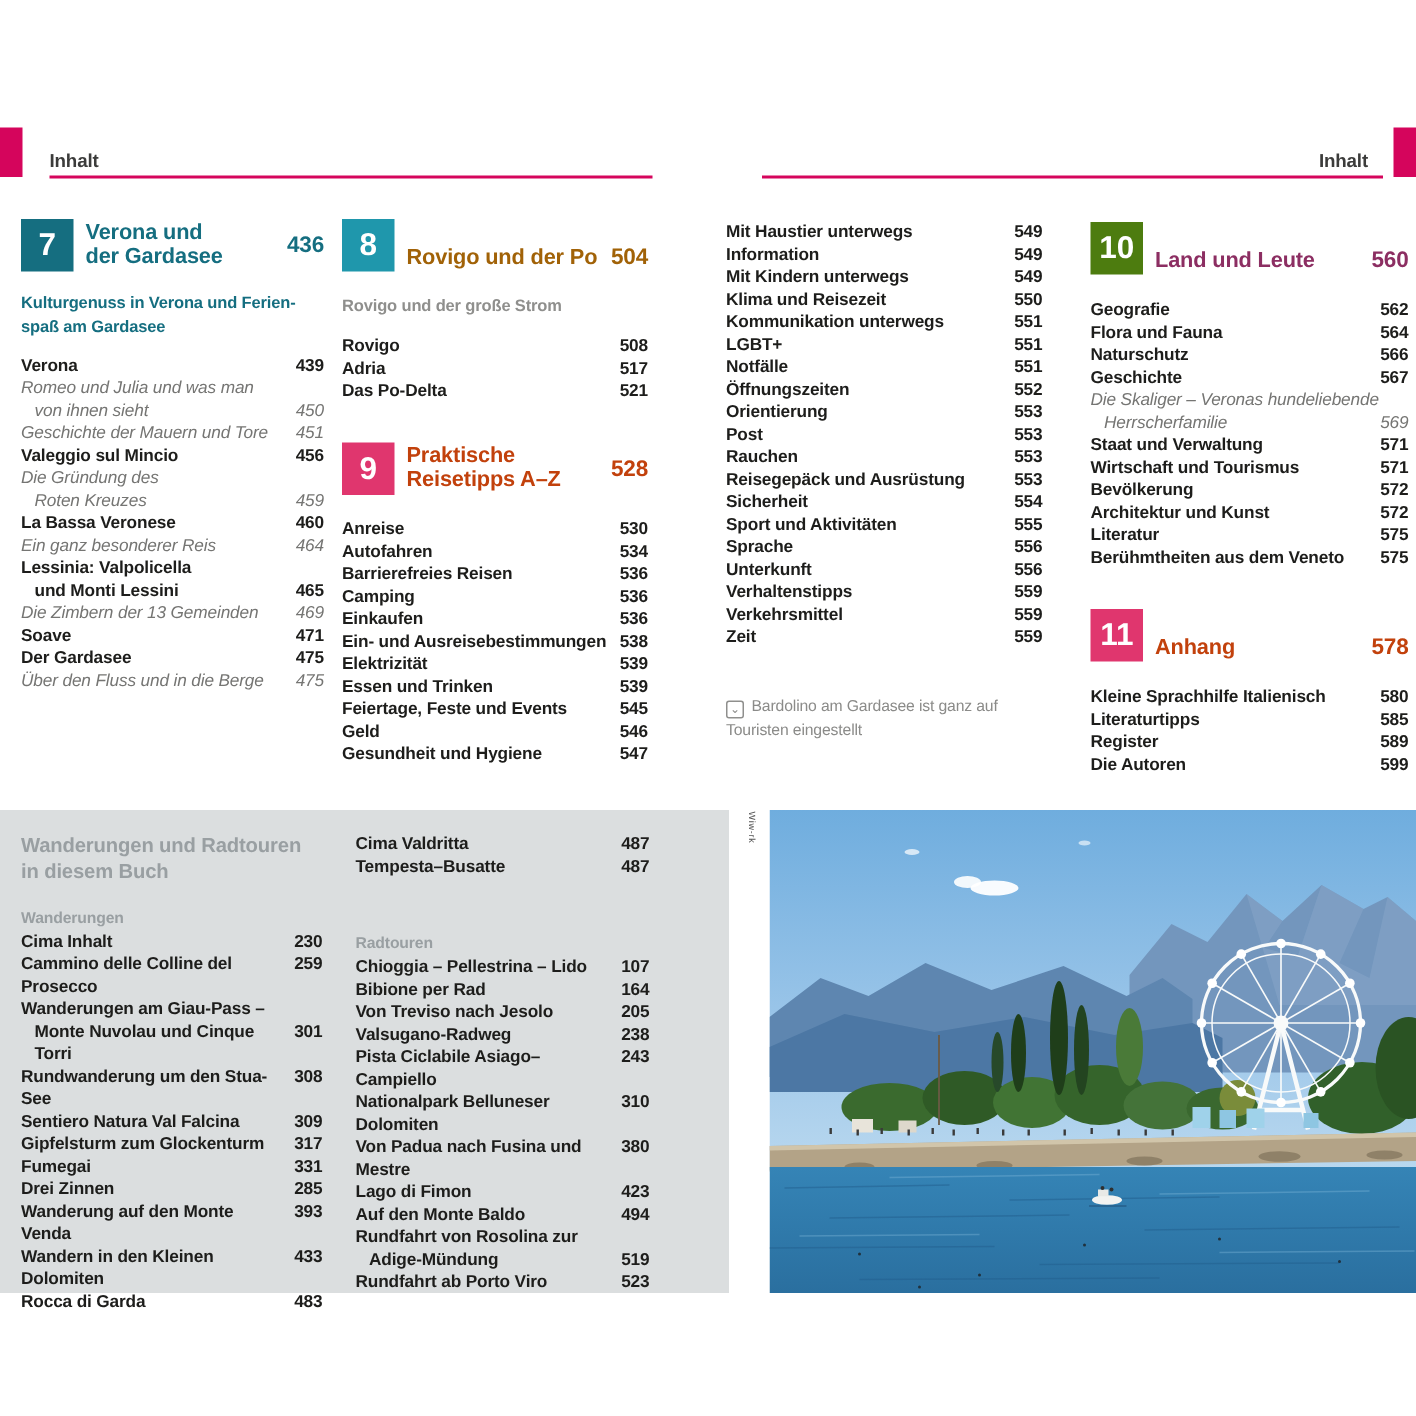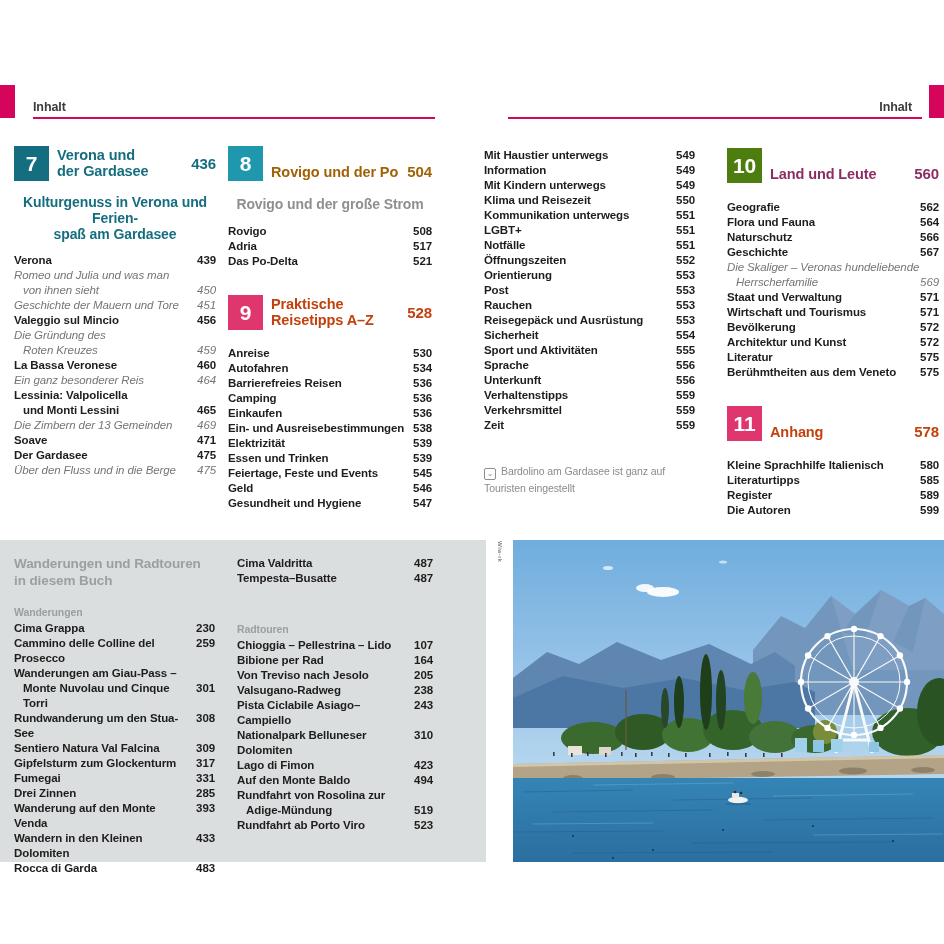--- a/index.html
+++ b/index.html
@@ -25,21 +25,21 @@
   .chappage{font-weight:bold;font-size:15px;}
   .chap.one .chappage{padding-bottom:1px;}
   .tl{display:block;}
   .tl:empty{display:none;}
 
   .bg-teal-dark{background:#156e80;} .c-teal-dark{color:#156e80;}
   .bg-teal-light{background:#1f97ac;} .c-teal-light{color:#a16207;}
   .bg-pink{background:#e0366e;} .c-pink{color:#c2410c;}
   .bg-purple{background:#4d7c0f;} .c-purple{color:#8c2e62;}
 
-  .intro{font-size:14px;font-weight:bold;line-height:16px;text-align:center;}
+  .intro{font-size:11px;font-weight:bold;line-height:16px;}
   .intro .il{display:block;}
   .intro .il:empty{display:none;}
   .c-gray{color:#8f8f8d;}
 
   
   .toc-row{display:flex;justify-content:space-between;align-items:baseline;
            font-size:11.5px;line-height:15px;font-weight:bold;color:#1d1d1b;}
   .toc-row .lbl{padding-right:6px;}
   .toc-row.cont .lbl{padding-left:9px;}
   .toc-row.sub{font-weight:normal;font-style:italic;color:#757573;}
@@ -401,21 +401,21 @@
 
   <div id="graybox" class="abs">
     <div class="gb-title">
       <span class="tl">Wanderungen und Radtouren</span>
       <span class="tl">in diesem Buch</span>
     </div>
     <div class="abs" style="left:14px;top:66px;width:201px;">
       <div class="gb-sub">Wanderungen</div>
       <div id="wander-list">
           <div class="toc-row">
-            <span class="lbl">Cima Grappa</span>
+            <span class="lbl">Cima Inhalt</span>
             <span class="pg">230</span>
           </div>
           <div class="toc-row">
             <span class="lbl">Cammino delle Colline del Prosecco</span>
             <span class="pg">259</span>
           </div>
           <div class="toc-row">
             <span class="lbl">Wanderungen am Giau-Pass –</span>
           </div>
           <div class="toc-row cont">
@@ -485,20 +485,24 @@
             <span class="lbl">Valsugano-Radweg</span>
             <span class="pg">238</span>
           </div>
           <div class="toc-row">
             <span class="lbl">Pista Ciclabile Asiago–Campiello</span>
             <span class="pg">243</span>
           </div>
           <div class="toc-row">
             <span class="lbl">Nationalpark Belluneser Dolomiten</span>
             <span class="pg">310</span>
+          </div>
+          <div class="toc-row">
+            <span class="lbl">Von Padua nach Fusina und Mestre</span>
+            <span class="pg">380</span>
           </div>
           <div class="toc-row">
             <span class="lbl">Lago di Fimon</span>
             <span class="pg">423</span>
           </div>
           <div class="toc-row">
             <span class="lbl">Auf den Monte Baldo</span>
             <span class="pg">494</span>
           </div>
           <div class="toc-row">

